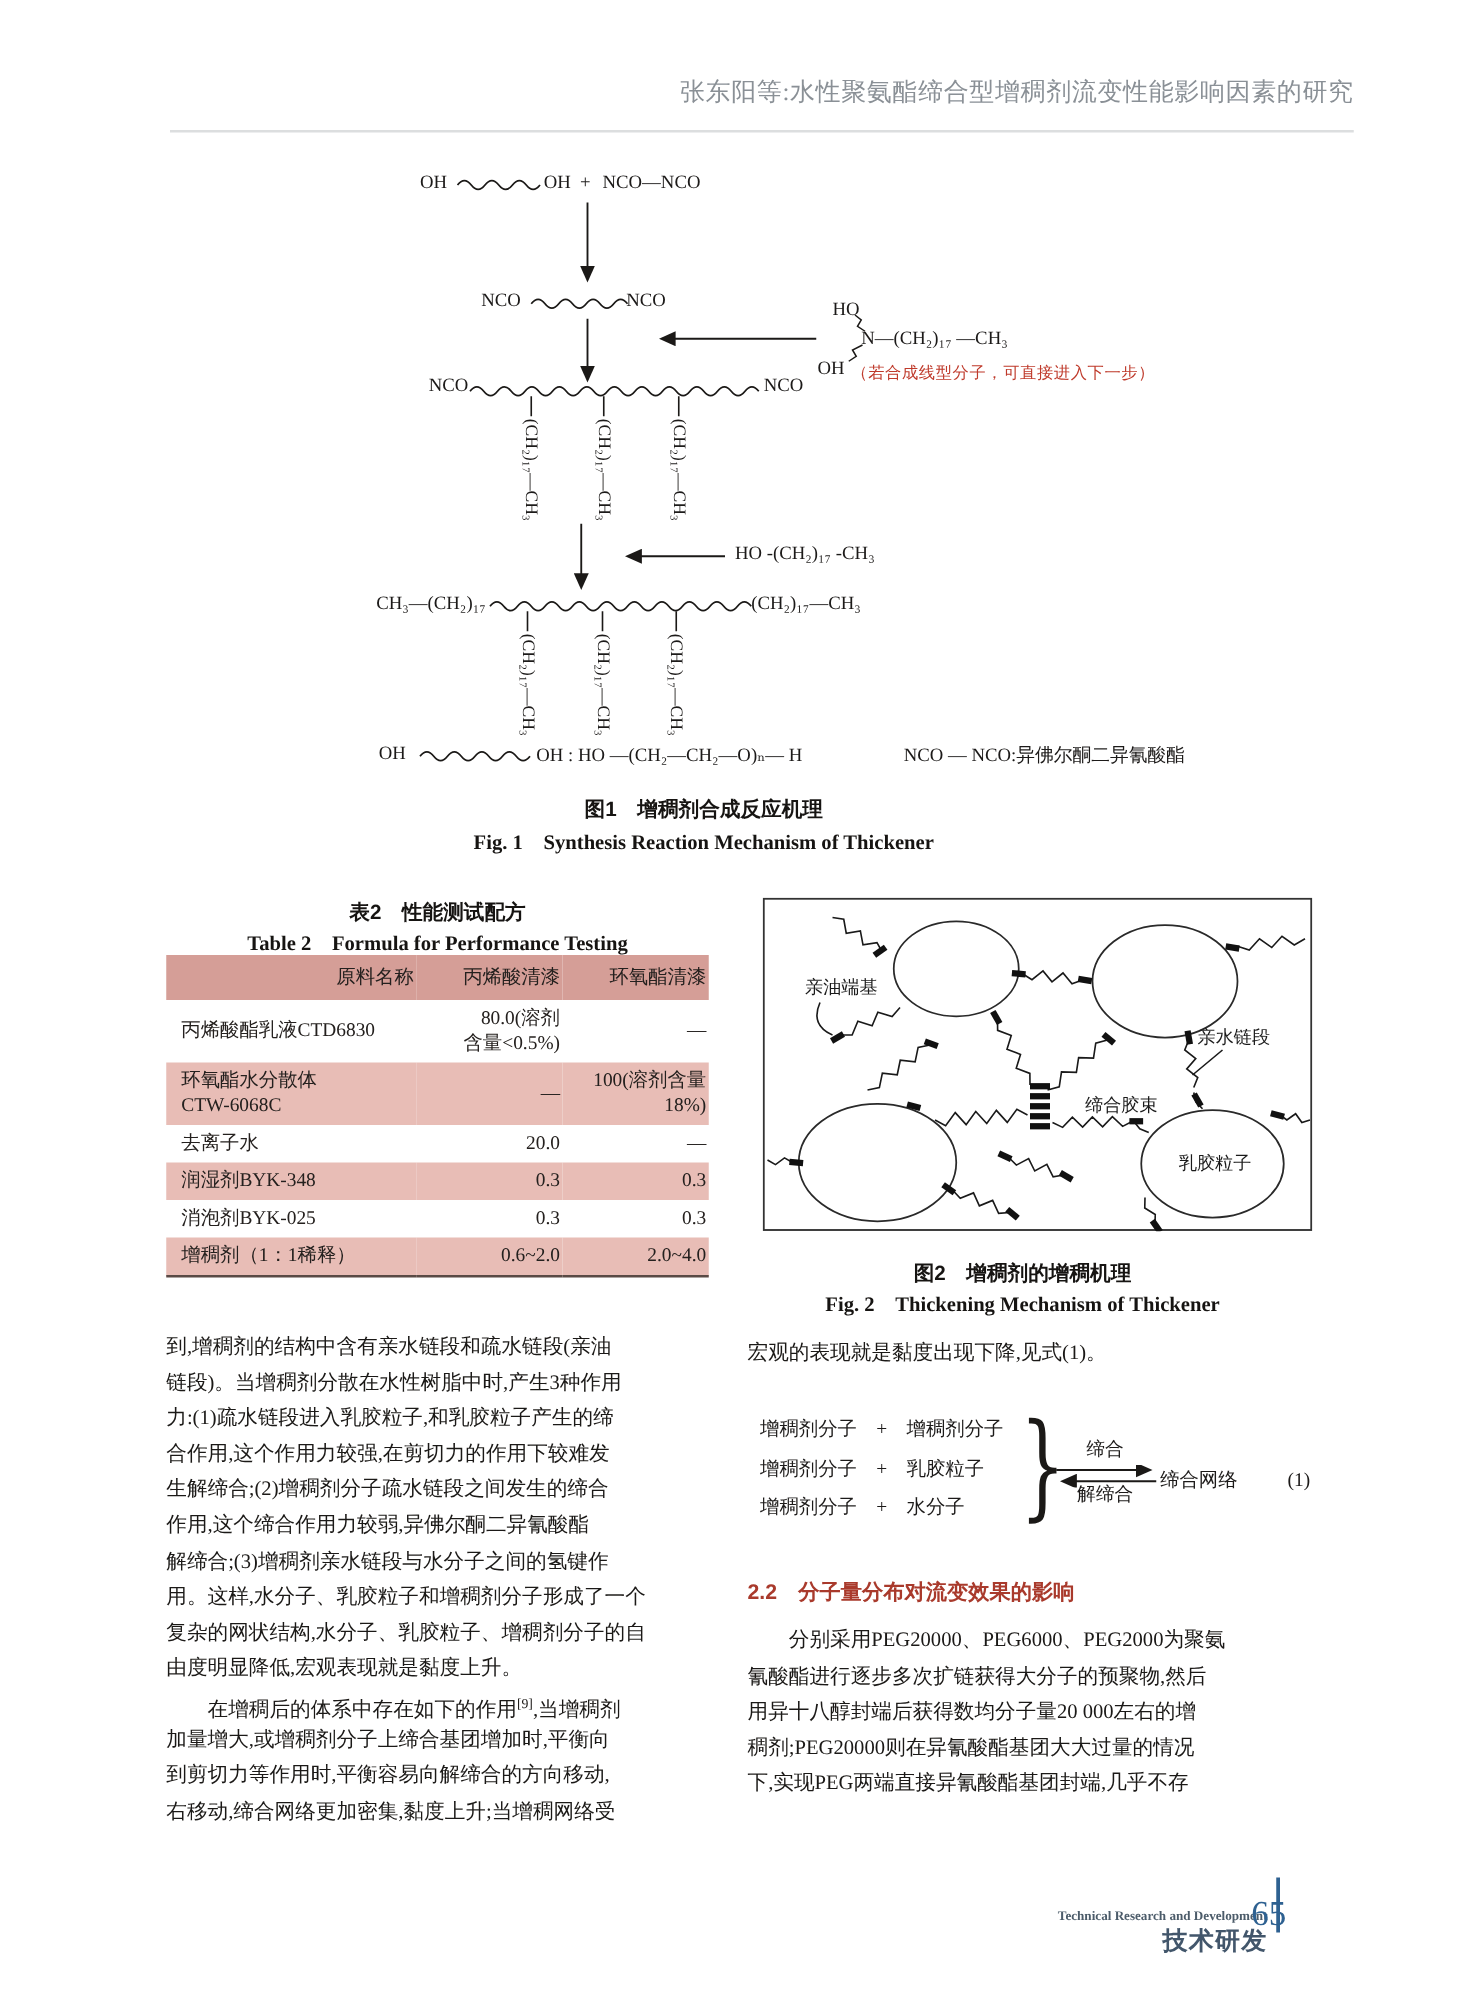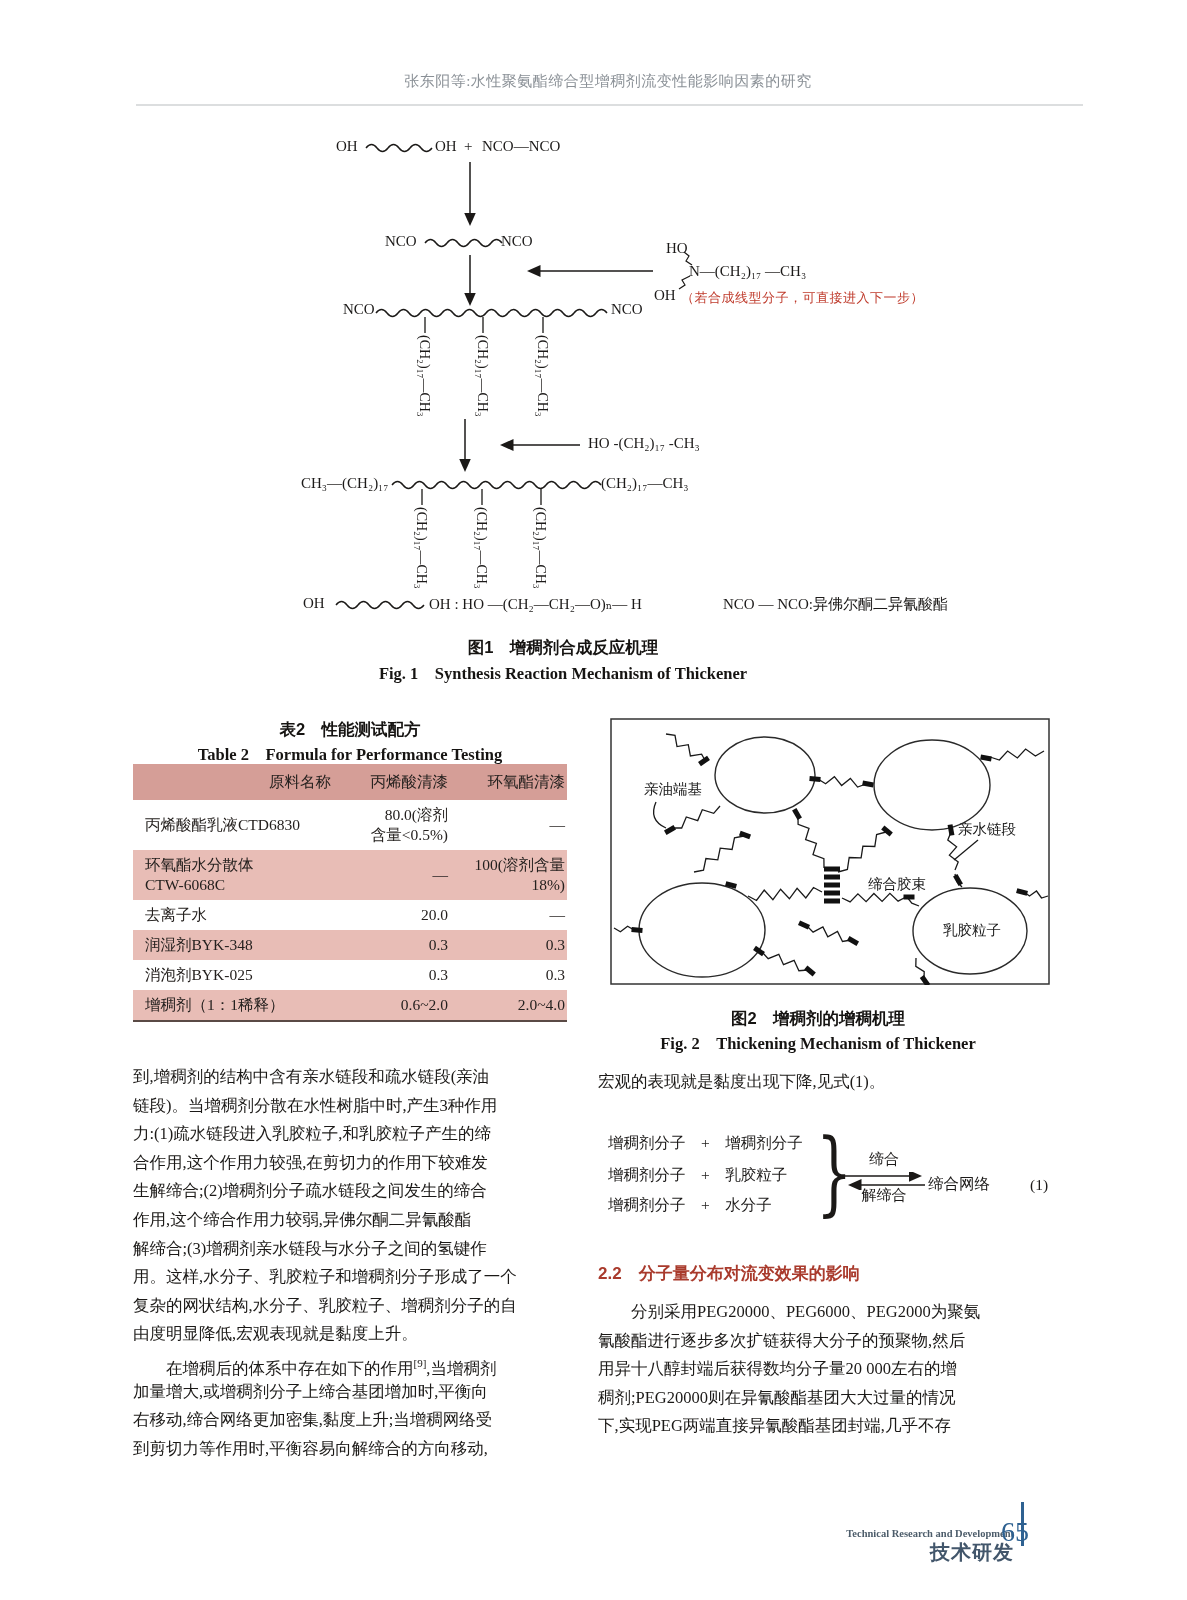--- a/index.html
+++ b/index.html
@@ -1,22 +1,22 @@
 <!DOCTYPE html>
 <html style="--header-text: #8a9096; --table-header-bg: #d59e97; --table-row-bg: #e8bdb6; --section-heading: #a93a2c; --scheme-note: #bf3a2b; --footer-accent: #2e6191;"><head>
 <meta charset="utf-8">
 <style>
   html,body{margin:0;padding:0;background:#ffffff;}
   .page{position:relative;width:1187px;height:1600px;background:#fff;overflow:hidden;
         font-family:"Liberation Serif","DejaVu Serif",serif;color:#1c1a19;}
   .abs{position:absolute;}
 
   
-  .hdr-title{position:absolute;left:133px;top:72px;width:950px;text-align:center;
-             font-size:15px;color:var(--header-text,#8a9096);letter-spacing:.5px;}
+  .hdr-title{position:absolute;left:133px;top:60px;width:950px;text-align:right;
+             font-size:20px;color:var(--header-text,#8a9096);letter-spacing:.5px;}
   .hdr-rule{position:absolute;left:136px;top:104px;width:947px;height:2px;background:#dcdedf;}
 
   
   .scheme{position:absolute;left:298px;top:133px;width:680px;height:505px;font-size:15px;}
   .scheme svg{position:absolute;left:0;top:0;}
   .scheme .s{position:absolute;white-space:nowrap;}
   .scheme .note{font-size:13px;color:var(--scheme-note,#bf3a2b);letter-spacing:.5px;}
   .vert{position:absolute;transform-origin:0 0;transform:rotate(90deg);
         white-space:nowrap;font-size:14px;}
 
@@ -271,22 +271,22 @@
     <div class="line">力:(1)疏水链段进入乳胶粒子,和乳胶粒子产生的缔</div>
     <div class="line">合作用,这个作用力较强,在剪切力的作用下较难发</div>
     <div class="line">生解缔合;(2)增稠剂分子疏水链段之间发生的缔合</div>
     <div class="line">作用,这个缔合作用力较弱,异佛尔酮二异氰酸酯</div>
     <div class="line">解缔合;(3)增稠剂亲水链段与水分子之间的氢键作</div>
     <div class="line">用。这样,水分子、乳胶粒子和增稠剂分子形成了一个</div>
     <div class="line">复杂的网状结构,水分子、乳胶粒子、增稠剂分子的自</div>
     <div class="line">由度明显降低,宏观表现就是黏度上升。</div>
     <div class="line"><span>　　在增稠后的体系中存在如下的作用</span><sup>[9]</sup><span>,当增稠剂</span></div>
     <div class="line">加量增大,或增稠剂分子上缔合基团增加时,平衡向</div>
+    <div class="line">到剪切力等作用时,平衡容易向解缔合的方向移动,</div>
     <div class="line">右移动,缔合网络更加密集,黏度上升;当增稠网络受</div>
-    <div class="line">到剪切力等作用时,平衡容易向解缔合的方向移动,</div>
   </div>
 
   <div class="textcol" style="left:598px;top:1068px;width:447px">
     <div class="line">宏观的表现就是黏度出现下降,见式(1)。</div>
   </div>
 
   <div class="eq">
     <div class="row" style="top:3px">增稠剂分子　+　增稠剂分子</div>
     <div class="row" style="top:35px">增稠剂分子　+　乳胶粒子</div>
     <div class="row" style="top:65px">增稠剂分子　+　水分子</div>

